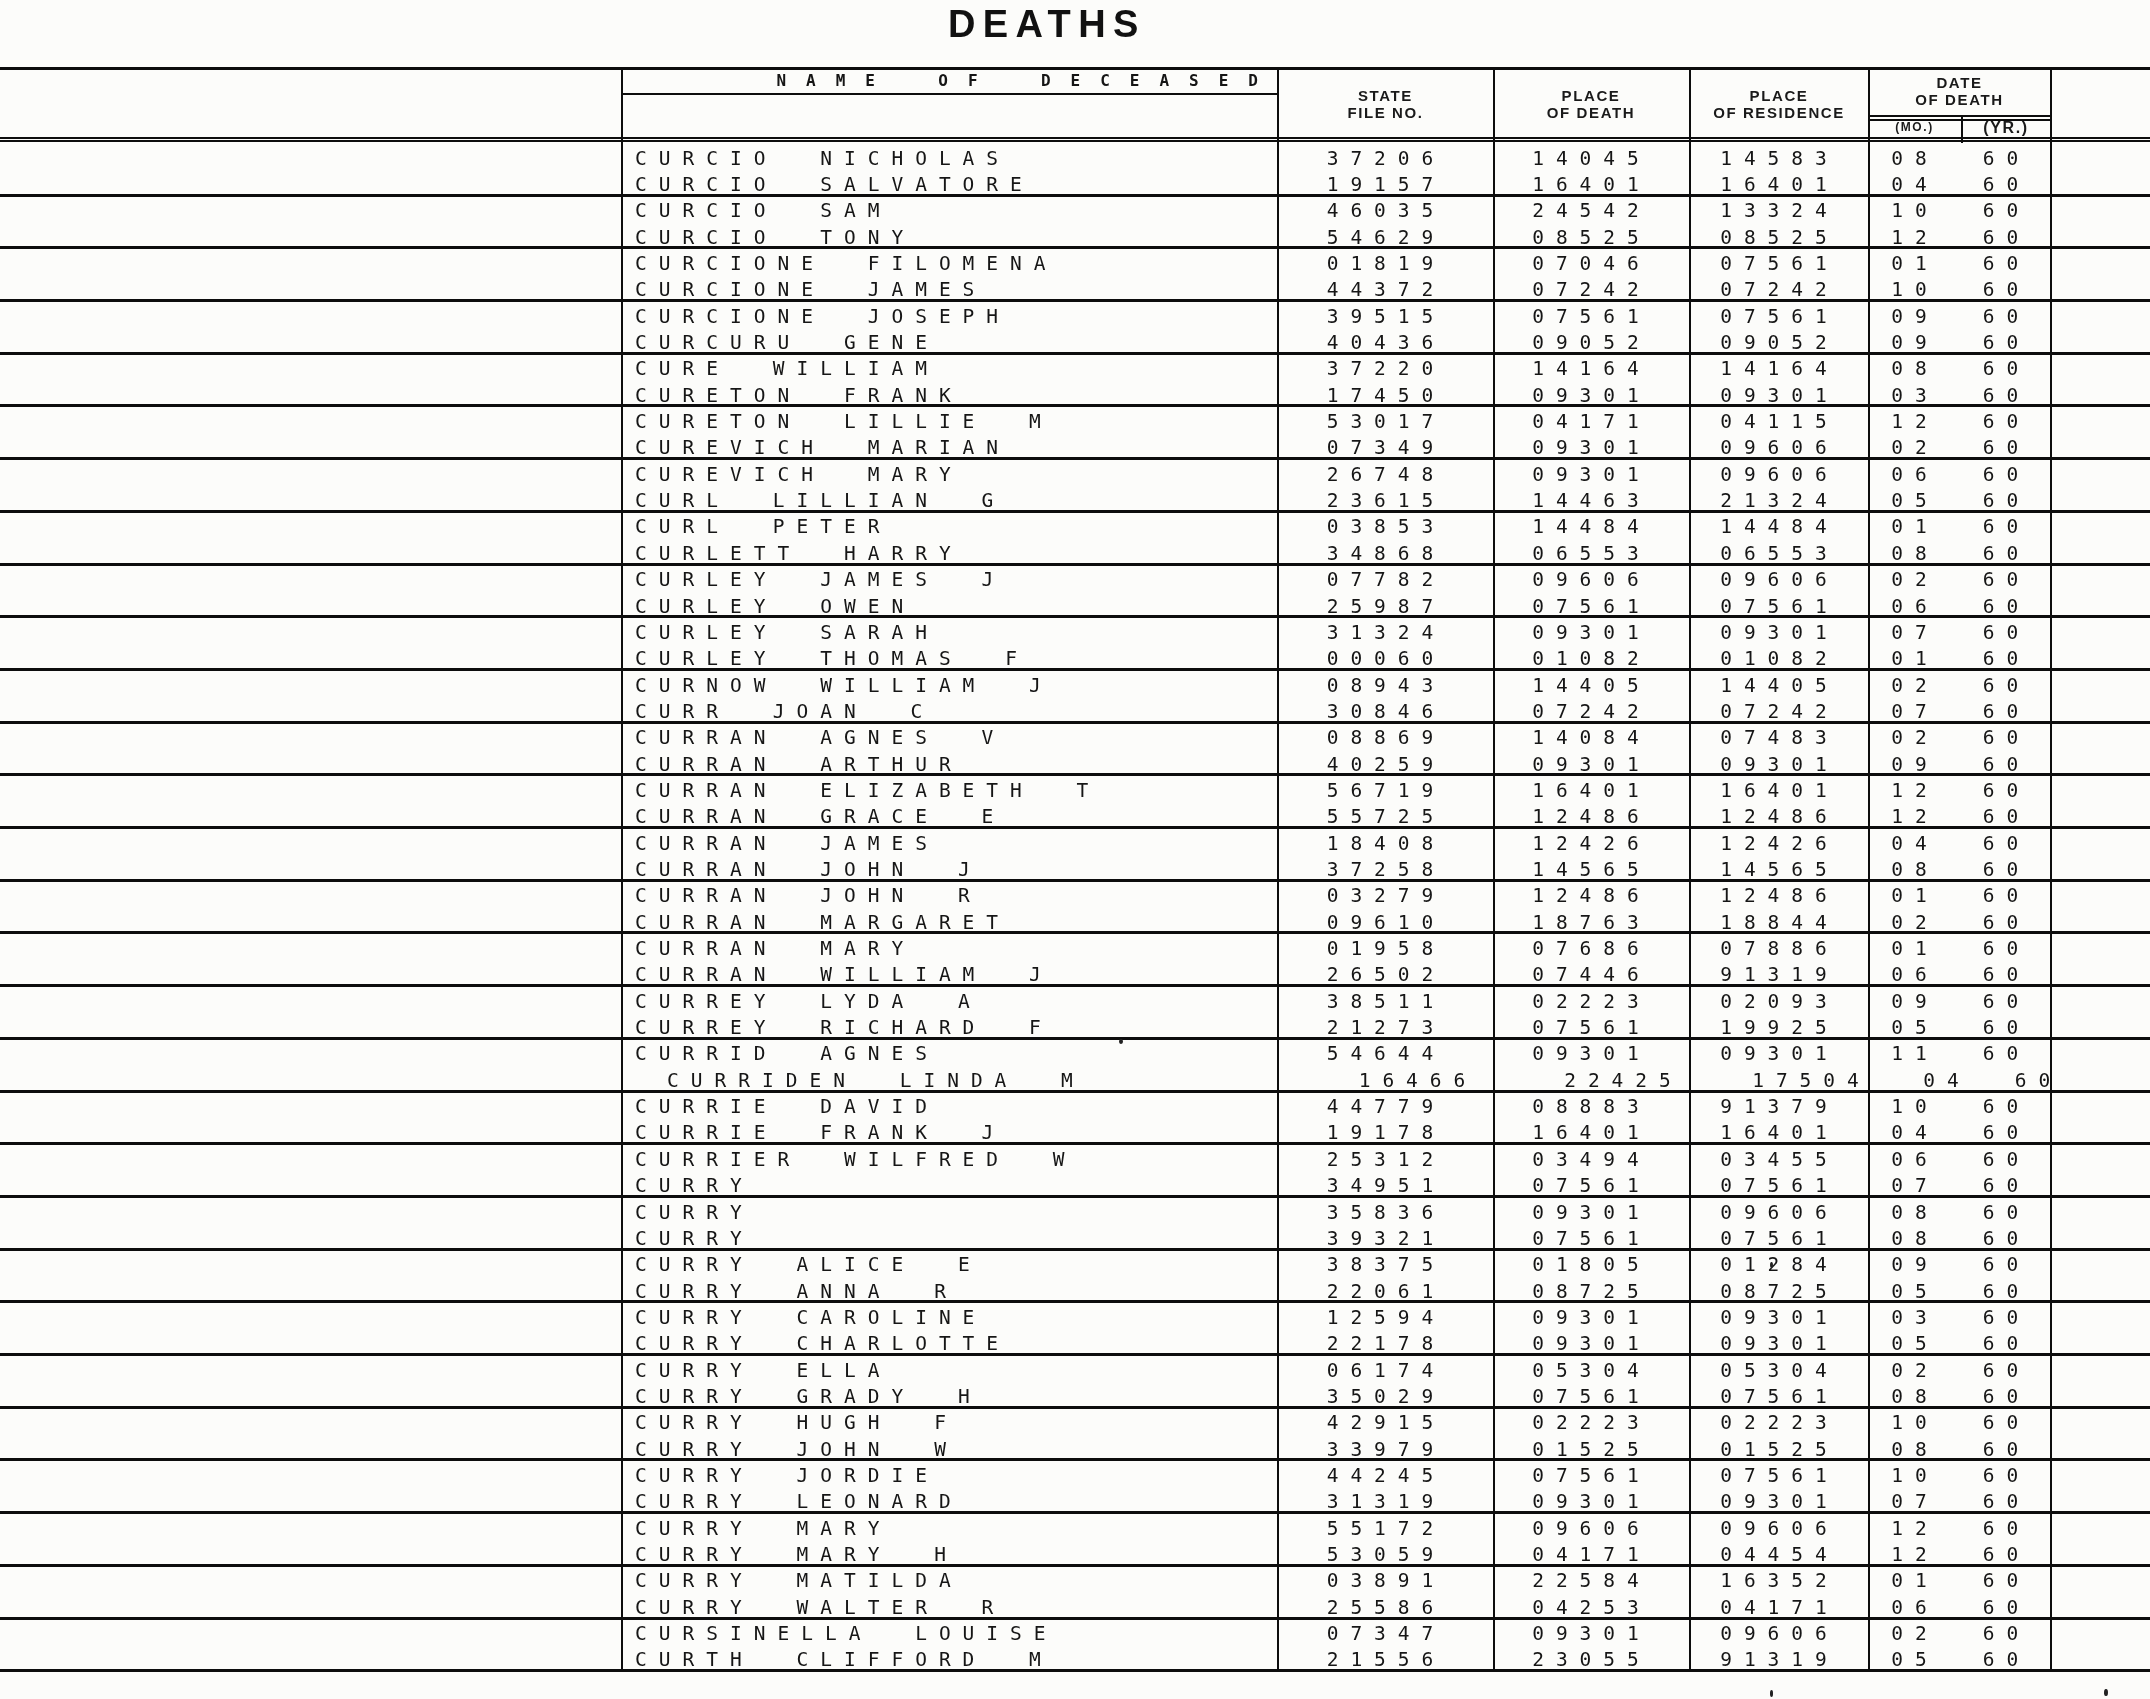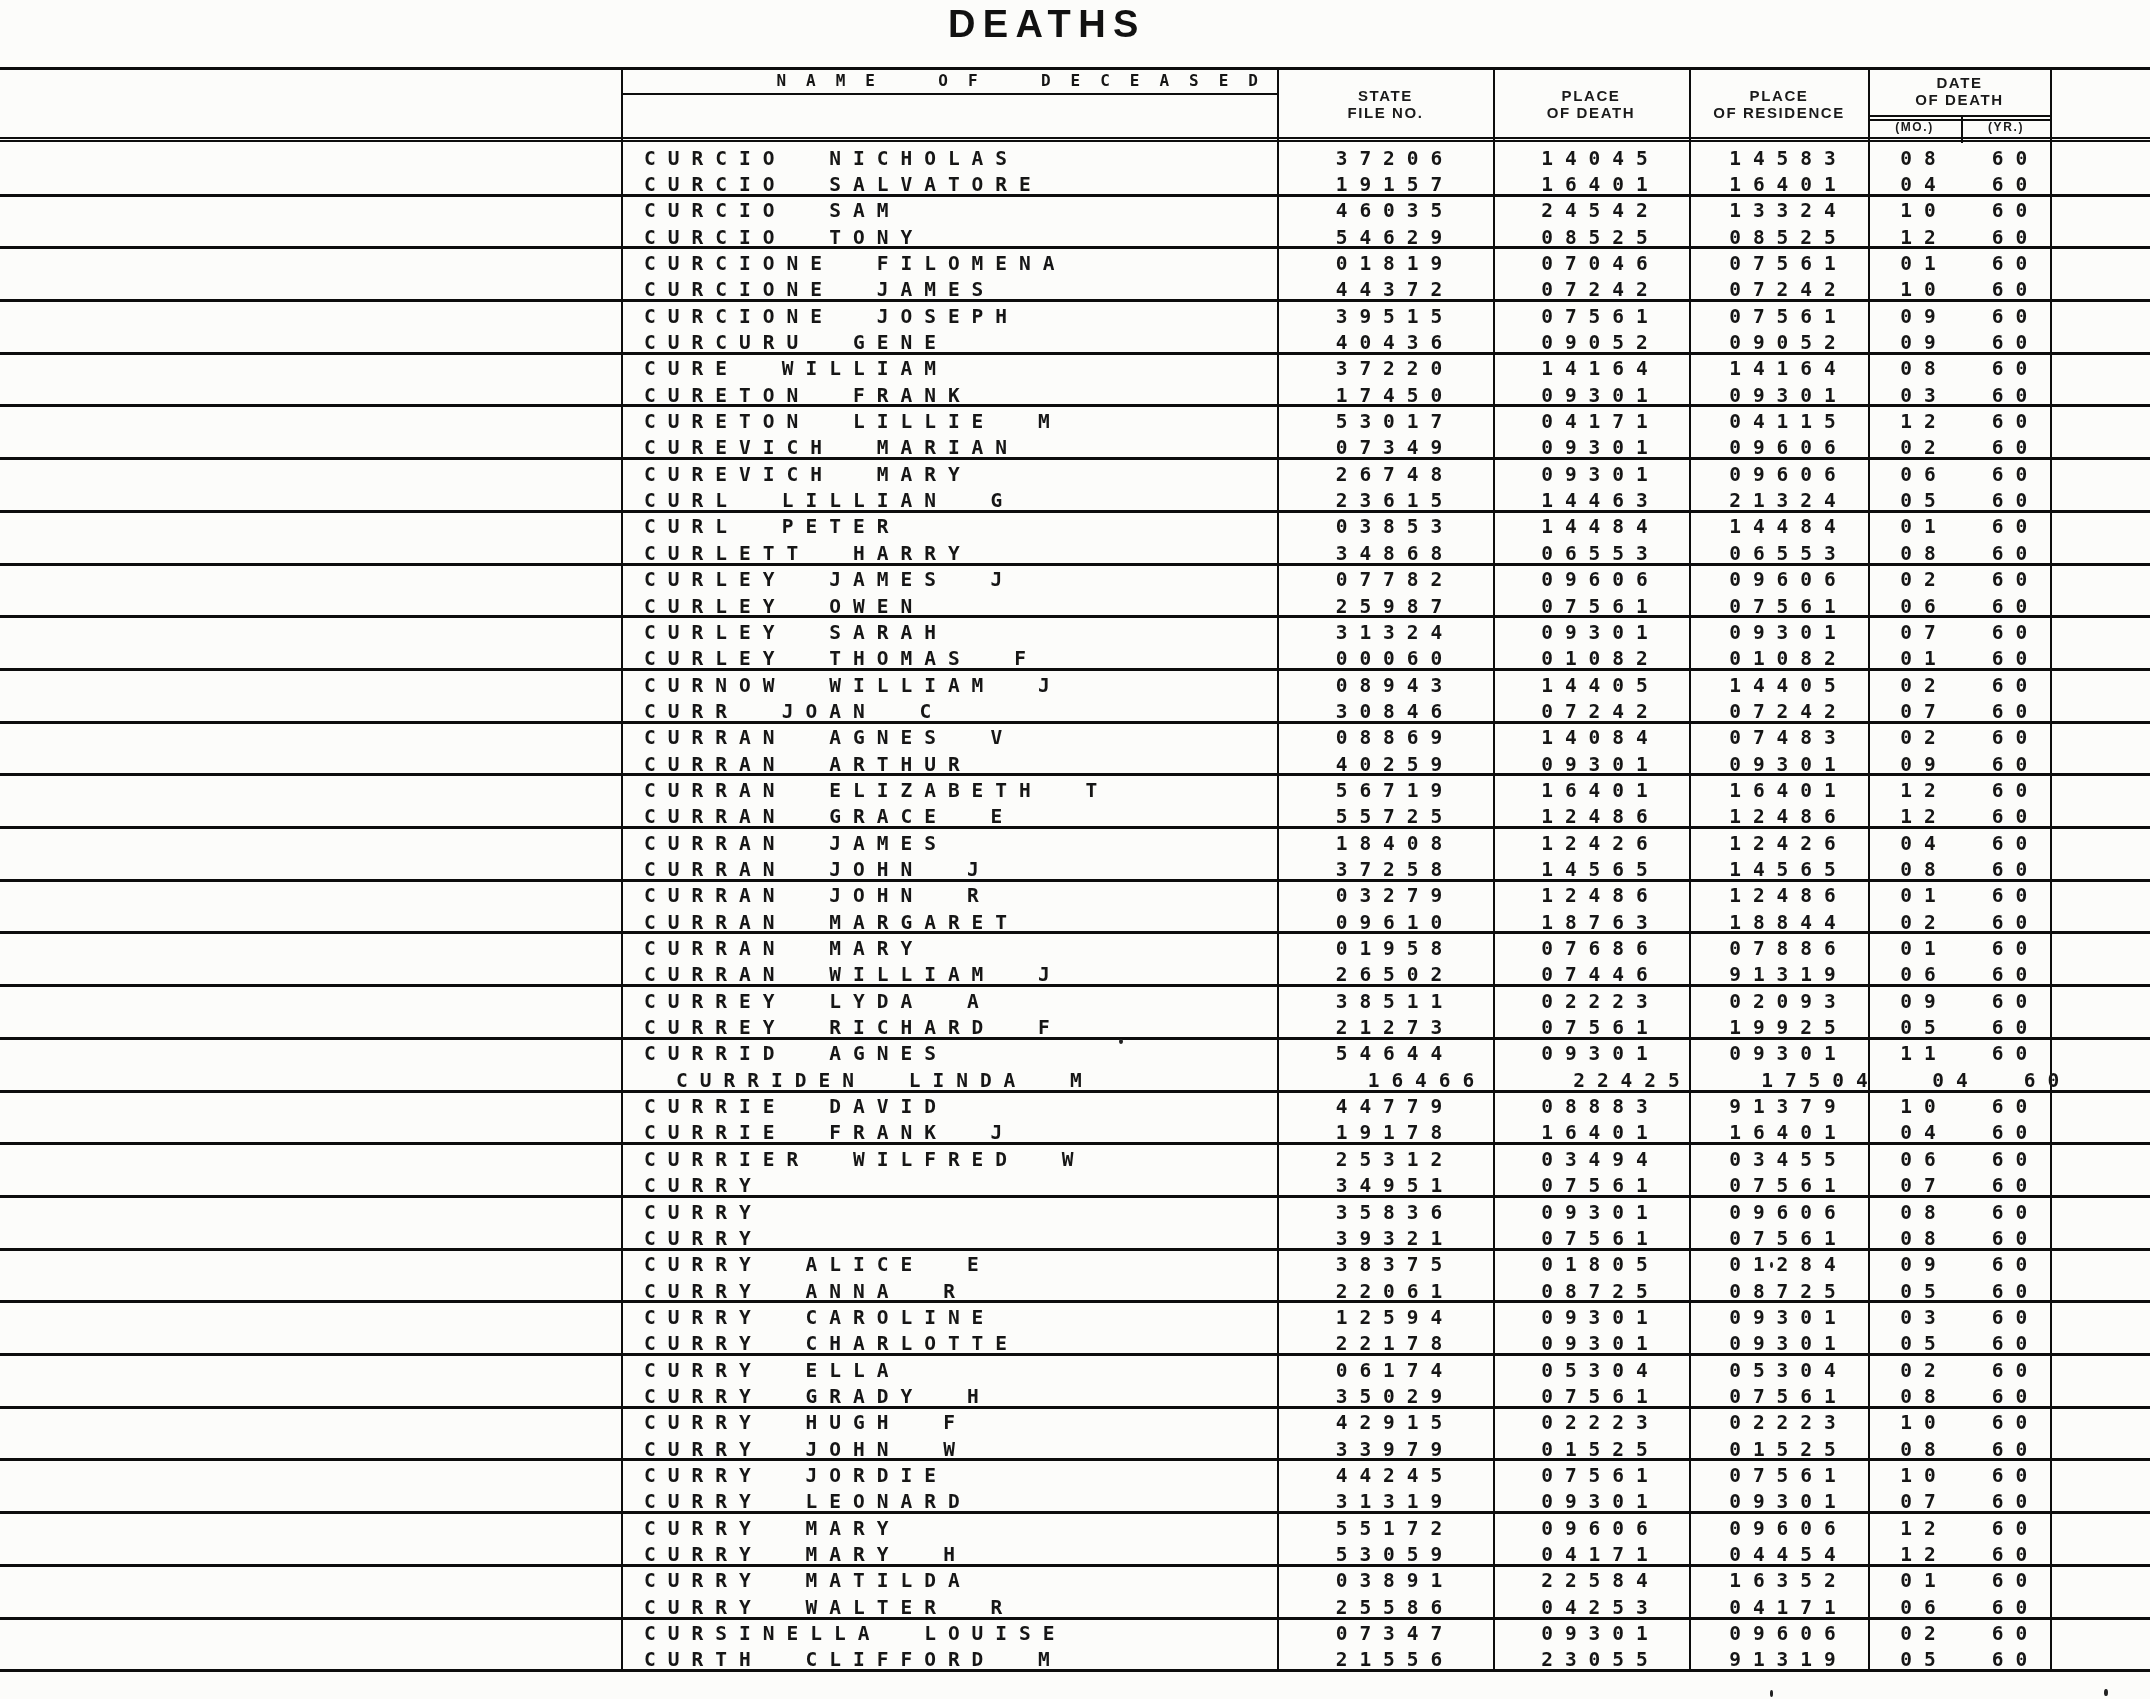--- a/index.html
+++ b/index.html
@@ -41,23 +41,23 @@
     position:absolute;
     font-family:"Liberation Sans", sans-serif;
     font-weight:700;font-size:15px;line-height:17.4px;letter-spacing:1.6px;
     text-align:center;white-space:pre-line;color:#1a1a1a;
   }
   .hdr-file{left:1278px;top:87px;width:215px;}
   .hdr-pod {left:1494px;top:87px;width:194px;}
   .hdr-por {left:1690px;top:87px;width:178px;}
   .hdr-date{left:1869px;top:74px;width:181px;}
   .hdr-mo  {left:1869px;top:121px;width:91px;font-size:12px;line-height:13.7px;}
-  .hdr-yr  {left:1962px;top:121px;width:88px;font-size:12px;line-height:13.7px;}
+  .hdr-yr  {left:1962px;top:121px;width:88px;font-size:16px;line-height:13.7px;}
   
-  #rows .row{position:absolute;left:9px;width:2007px;height:26.4px;font-weight:bold;}
+  #rows .row{position:absolute;left:0;width:2007px;height:26.4px;}
   .cell{
     position:absolute;top:3.7px;
     font-size:19.5px;letter-spacing:12px;word-spacing:19px;
     white-space:nowrap;color:#161616;
   }
   .c-name{left:635px;width:628px;text-align:left;}
   .c-file{left:1279px;width:214px;text-align:center;}
   .c-pod {left:1495px;width:193px;text-align:center;}
   .c-por {left:1691px;width:177px;text-align:center;}
   .c-mo  {left:1870px;width:90px;text-align:center;}

